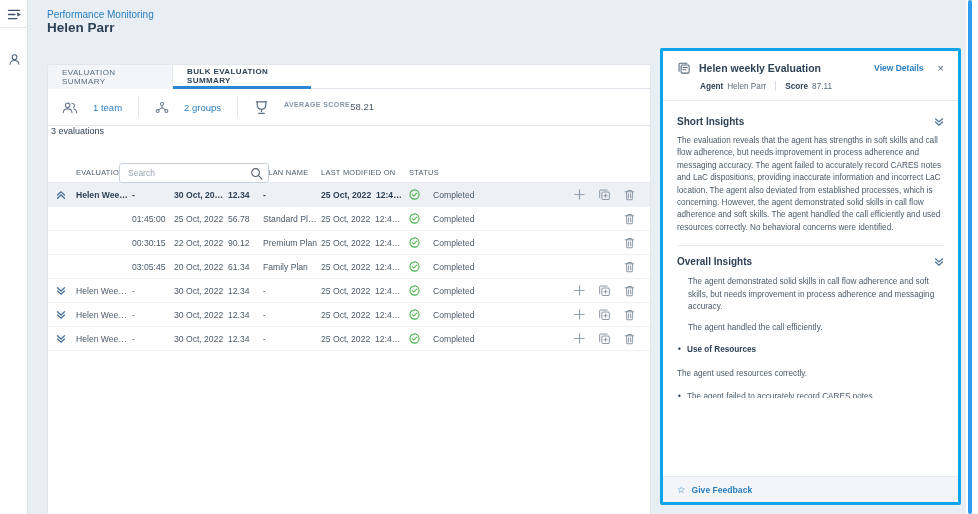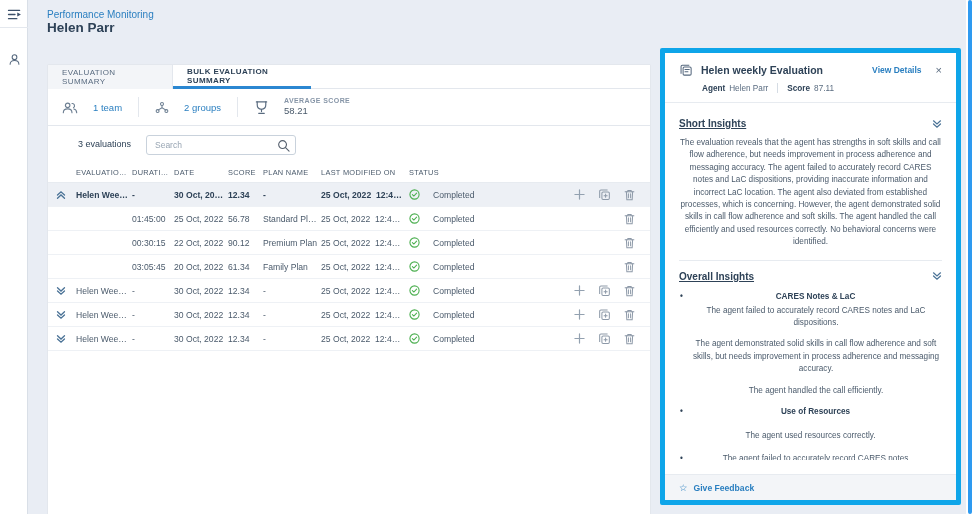--- a/index.html
+++ b/index.html
@@ -21,60 +21,60 @@
 
   .tabbar { display:flex; height:24px; border-bottom:1px solid #e3e7ed; background:#fff; }
   .tab { height:24px; display:flex; align-items:center; justify-content:center; font-size:8px; letter-spacing:.4px; padding:0 14px; cursor:pointer; }
   .tab.inactive { background:#f3f5f8; color:#5a6c80; border-right:1px solid #e3e7ed; width:125px; }
   .tab.active { background:#fff; color:#2e4257; font-weight:bold; border-bottom:3px solid #2b87d1; width:138px; }
 
   .statsbar { display:flex; align-items:center; height:37px; border-bottom:1px solid #e3e7ed; padding-left:14px; }
   .stat { display:flex; align-items:center; gap:15px; }
   .stat-link { font-size:9.5px; color:#2a7fc0; cursor:pointer; }
   .stat-divider { width:1px; height:20px; background:#e3e7ed; margin:0 16px; }
-  .avg-block { display:flex; flex-direction:column; line-height:1.25; }
+  .avg-block { display:flex; flex-direction:row; line-height:1.25; }
   .avg-label { font-size:7px; letter-spacing:.4px; color:#8796a8; font-weight:bold; }
   .avg-value { font-size:9.5px; color:#4a5a6b; }
 
-  .toolbar { display:flex; align-items:center; height:36px; padding-left:30px; }
+  .toolbar { display:flex; align-items:flex-start; height:36px; padding-left:3px; }
   .eval-count { font-size:9px; color:#2e4257; width:68px; }
-  .search-box { position:relative; width:150px; height:20px; }
+  .search-box { position:relative; width:150px; height:20px;margin-top:36px; }
   .search-box input { width:100%; height:100%; border:1px solid #c9d2dc; border-radius:3px; padding:0 24px 0 8px; font-size:8.5px; color:#2e4257; font-family:"Liberation Sans", sans-serif; outline:none; }
   .search-box input::placeholder { color:#98a5b3; }
   .search-box .search-ic { position:absolute; right:6px; top:5px; cursor:pointer; }
 
   
   .tbl { font-size:8.6px; }
   .trow { display:grid; grid-template-columns:20px 56px 42px 54px 35px 58px 88px 100px 1fr; align-items:center; padding:0 8px; height:24px; border-bottom:1px solid #eef1f5; cursor:pointer; }
   .thead { height:21px; border-top:0; border-bottom:1px solid #e7ebf0; color:#8796a8; font-size:7.4px; letter-spacing:.3px; cursor:default; }
   .trow.highlight { background:#edf0f5; }
   .trow.bold .cell { font-weight:bold; color:#2e4257; }
   .cell { color:#4a5a6b; white-space:nowrap; overflow:hidden; text-overflow:ellipsis; padding-right:4px; }
   .cell.modified { white-space:pre; }
   .expander { display:flex; align-items:center; justify-content:flex-start; }
   .status-cell { display:flex; align-items:center; gap:13px; }
   .actions { display:flex; justify-content:flex-end; align-items:center; gap:7px; padding-right:4px; }
   .act { width:18px; height:16px; display:flex; align-items:center; justify-content:center; cursor:pointer; }
   .act.hidden { visibility:hidden; }
 
   
-  .panel { position:absolute; left:660px; top:48px; width:301px; height:457px; background:#fff; border:5px solid #0ea5e9; border-radius:2px; overflow:hidden;text-align:center; }
+  .panel { position:absolute; left:660px; top:48px; width:301px; height:457px; background:#fff; border:3px solid #0ea5e9; border-radius:2px; overflow:hidden; }
   .panel-header { padding:10px 12px 9px 14px; border-bottom:1px solid #e7ebf0; }
   .ph-row1 { display:flex; align-items:center; }
   .ph-title { font-size:10.5px; font-weight:bold; color:#2e4257; margin-left:8px; }
   .ph-spacer { flex:1; }
   .view-details { font-size:8.5px; font-weight:bold; color:#2a7fc0; cursor:pointer; }
   .close-x { font-size:11px; color:#5a6c80; margin-left:14px; margin-right:2px; cursor:pointer; }
   .ph-row2 { display:flex; align-items:center; margin-top:6px; margin-left:23px; font-size:8.2px; }
   .ph-row2 .lbl { font-weight:bold; color:#2e4257; }
   .ph-row2 .val { color:#5a6c80; margin-left:4px; }
   .ph-sep { width:1px; height:10px; background:#d5dce4; margin:0 9px; }
 
   .panel-body { position:absolute; left:0; right:0; top:55px; bottom:26px; overflow:hidden; padding:0 14px; }
-  .sec-head { display:flex; align-items:center; justify-content:space-between; margin-top:10px;text-decoration:underline; }
+  .sec-head { display:flex; align-items:center; justify-content:space-between; margin-top:10px; }
   .sec-title { font-size:10px; font-weight:bold; color:#2e4257; }
   .sec-chevrons { cursor:pointer; }
   .insight-text { font-size:8.2px; line-height:12.4px; color:#4a5a6b; margin-top:8px; }
   .sec-divider { border:none; border-top:1px solid #e7ebf0; margin-top:11px; }
 
   .bullets { margin-top:4px; }
   .bullet-item { margin-top:9px; padding-left:10px; }
   .bullet-title { position:relative; font-size:8.2px; font-weight:bold; color:#2e4257; line-height:12px; }
   .bullet-title::before { content:"•"; position:absolute; left:-9px; color:#2e4257; }
   .bullet-text { font-size:8.2px; line-height:12.4px; color:#4a5a6b; margin-top:2px; padding-left:1px; }
@@ -504,24 +504,20 @@
       <span class="sec-chevrons">
         <svg width="10" height="10" viewBox="0 0 10 10" fill="none" stroke="#4a7296" stroke-width="1.2" stroke-linecap="round">
             <path d="M1.5 1.8L5 5l3.5-3.2"></path>
             <path d="M1.5 5L5 8.2 8.5 5"></path>
           </svg>
       </span>
     </div>
 
     <div class="bullets">
       <div class="bullet-item">
-        <div class="bullet-title">CARES Notes &amp; LaC</div>
-        <div class="bullet-text">The agent failed to accurately record CARES notes and LaC dispositions.</div>
-      </div>
-      <div class="bullet-item">
         <div class="bullet-text">The agent demonstrated solid skills in call flow adherence and soft skills, but needs improvement in process adherence and messaging accuracy.</div>
       </div>
       <div class="bullet-item">
         <div class="bullet-text">The agent handled the call efficiently.</div>
       </div>
       <div class="bullet-item">
         <div class="bullet-title">Use of Resources</div>
       </div>
     </div>
 

